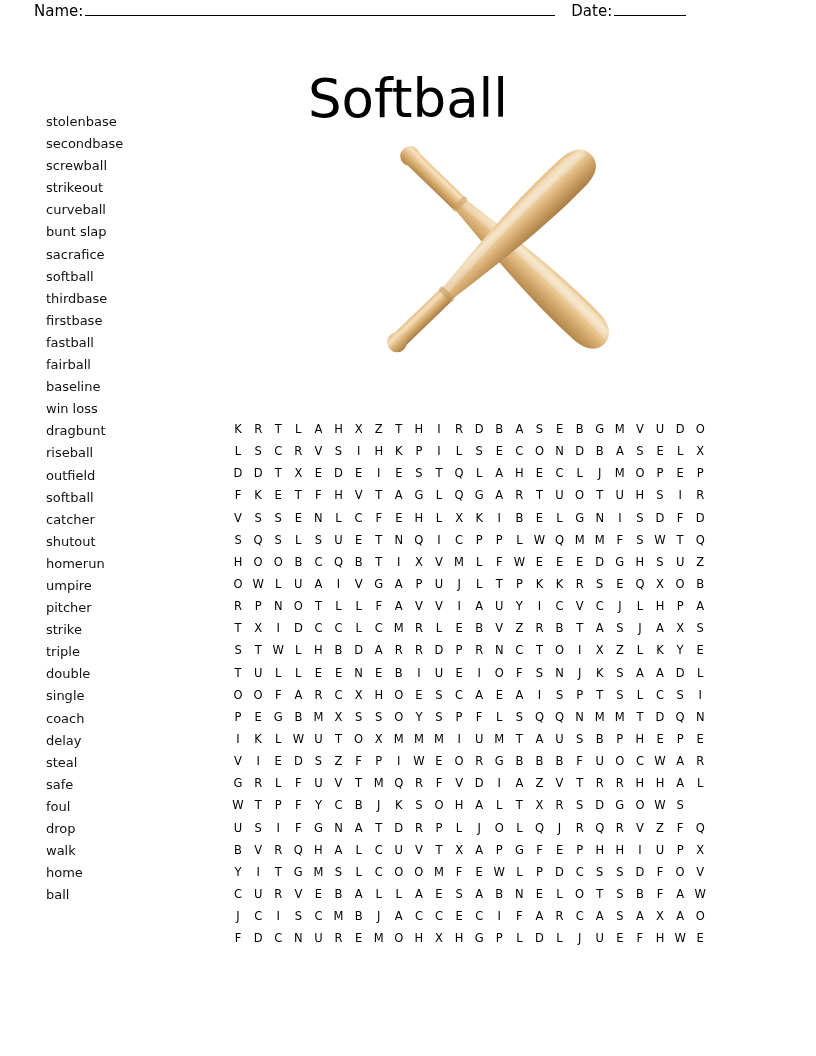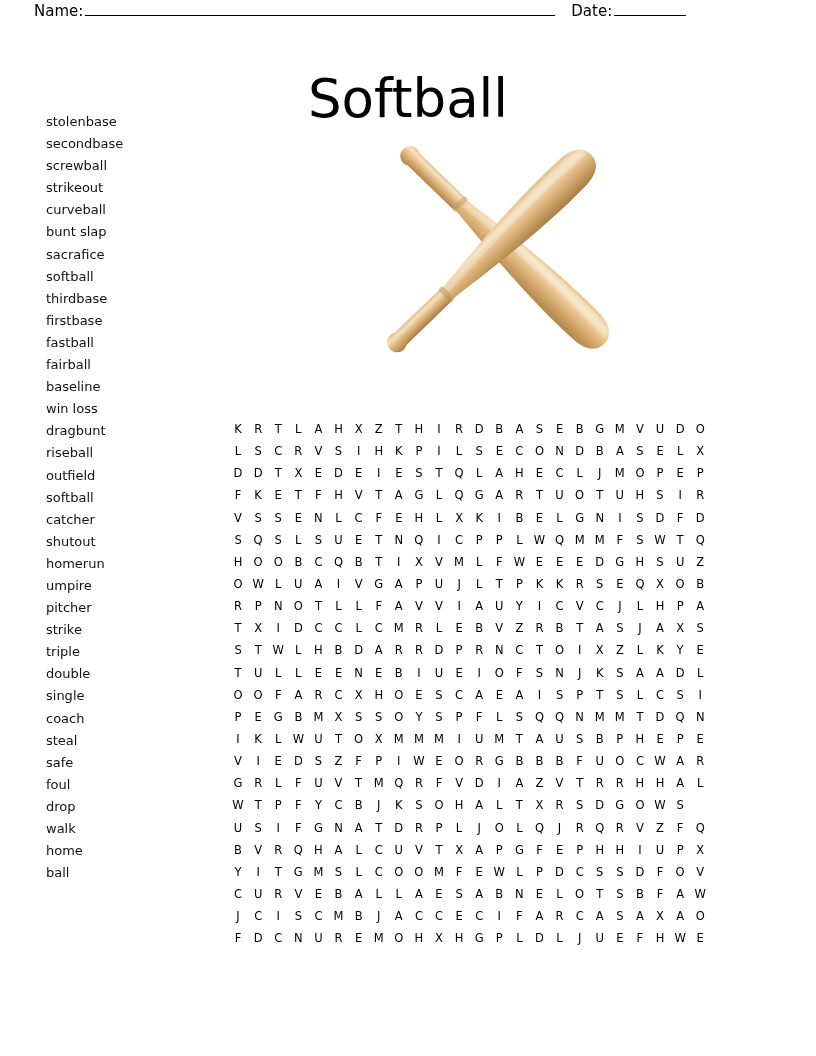--- a/index.html
+++ b/index.html
@@ -176,20 +176,21 @@
       <div class="word-item">catcher</div>
       <div class="word-item">shutout</div>
       <div class="word-item">homerun</div>
       <div class="word-item">umpire</div>
       <div class="word-item">pitcher</div>
       <div class="word-item">strike</div>
       <div class="word-item">triple</div>
       <div class="word-item">double</div>
       <div class="word-item">single</div>
       <div class="word-item">coach</div>
+      <div class="word-item">delay</div>
       <div class="word-item">steal</div>
       <div class="word-item">safe</div>
       <div class="word-item">foul</div>
       <div class="word-item">drop</div>
       <div class="word-item">walk</div>
       <div class="word-item">home</div>
       <div class="word-item">ball</div>
     </div>
 
   <div class="grid">

